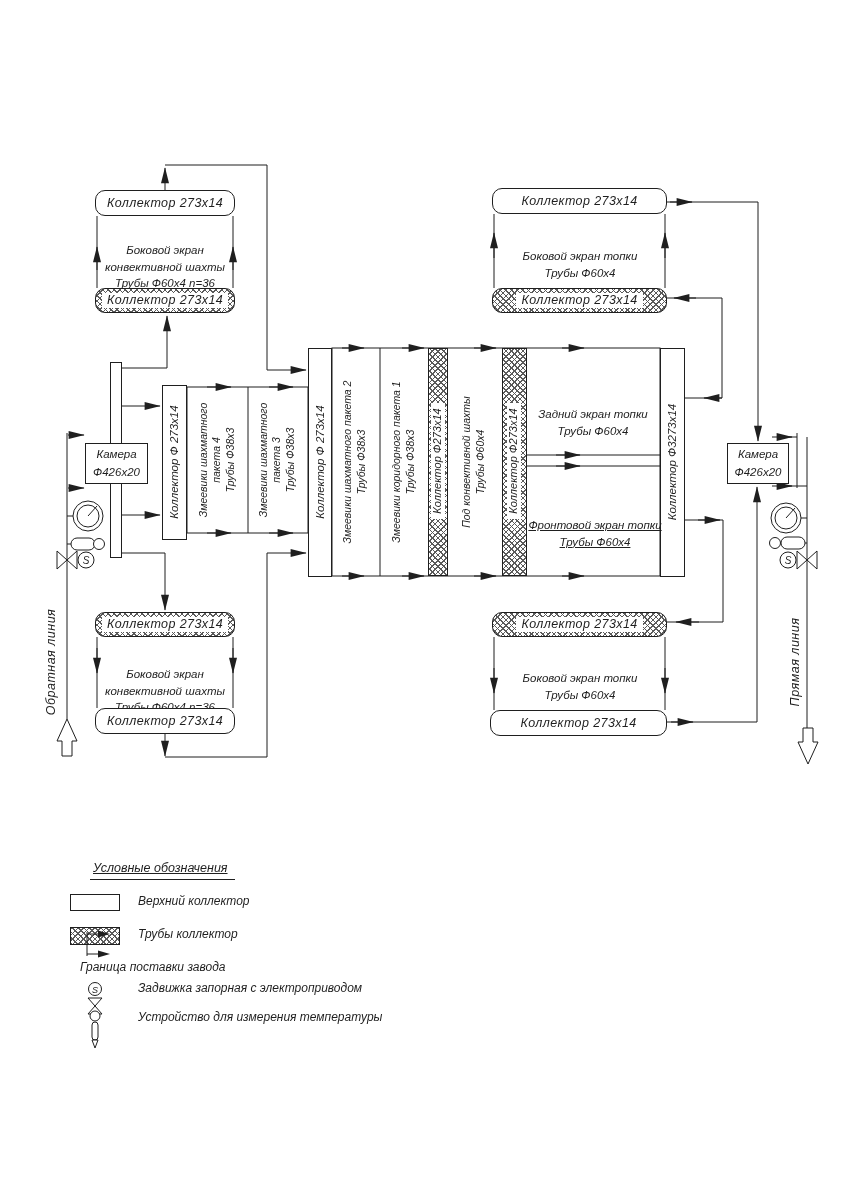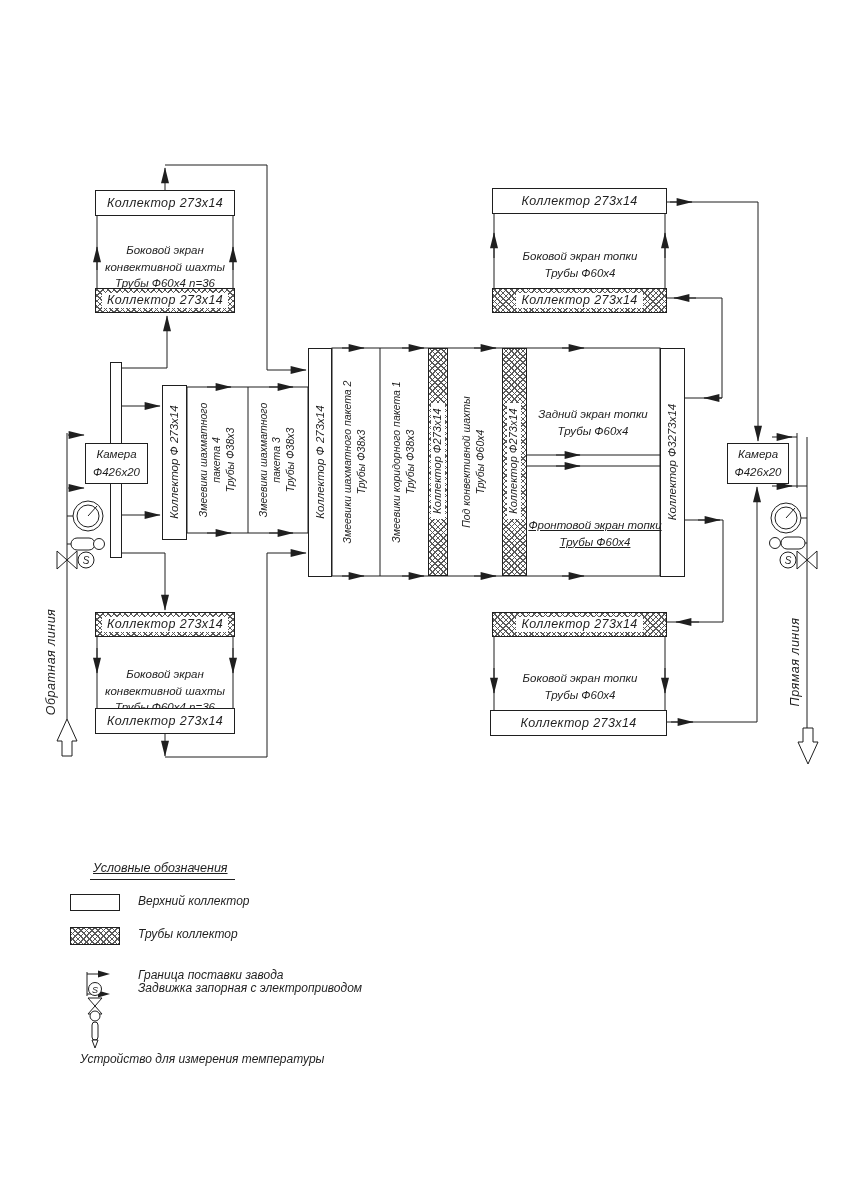--- a/index.html
+++ b/index.html
@@ -4,21 +4,21 @@
 <style>
   html,body{margin:0;padding:0;background:#fff;}
   #canvas{position:relative;width:852px;height:1200px;background:#ffffff;overflow:hidden;
           font-family:"Liberation Sans",sans-serif;font-style:italic;color:#1f1f1f;}
   #wires{position:absolute;left:0;top:0;z-index:1;}
   .box{position:absolute;z-index:2;background:#fff;border:1px solid #1f1f1f;
        display:flex;align-items:center;justify-content:center;text-align:center;box-sizing:border-box;}
   .hatch{background:
       repeating-linear-gradient(45deg,#5a5a5a 0 1px,transparent 1px 4px),
       repeating-linear-gradient(-45deg,#5a5a5a 0 1px,transparent 1px 4px),#fff;}
-  .blabel{font-size:12.5px;letter-spacing:.4px;}
+  .blabel{font-size:12.5px;letter-spacing:.4px;border-radius:10px;}
   .hbl{background:#fff;padding:0 5px;line-height:1.25;}
   .btext{position:absolute;z-index:2;text-align:center;font-size:11.5px;line-height:1.45;margin-top:22px;}
   .vlabel{position:absolute;z-index:3;display:flex;flex-direction:column;align-items:center;
           justify-content:center;transform:rotate(-90deg);text-align:center;white-space:nowrap;}
   .vwrap{white-space:normal;line-height:1.3;}
   .cam{font-size:11.5px;line-height:1.5;z-index:3;}
   .flowlbl{font-size:12.5px;letter-spacing:.5px;}
   .legend-title{position:absolute;font-size:12.5px;z-index:2;text-decoration:underline;}
   .legend-underline{position:absolute;height:1px;background:#1f1f1f;z-index:2;}
   .lrow{position:absolute;left:66px;display:flex;align-items:flex-start;z-index:2;}
@@ -310,21 +310,21 @@
         <div class="lg-rect"></div>
       </div>
   <div class="llabel">Верхний коллектор</div>
 </div>
 <div class="lrow" style="top:927px;">
   <div class="licon">
         <div class="lg-hatch hatch"></div>
       </div>
   <div class="llabel">Трубы коллектор</div>
 </div>
-<div class="lrow" style="top:968px;">
+<div class="lrow" style="top:928px;flex-direction:column;">
   <div class="licon">
     <svg width="36" height="32">
       <path class="ln" d="M10,4 L10,28"></path>
           <path class="ln" d="M10,6 L24,6"></path>
           <path class="ln" d="M10,26 L24,26"></path>
       <polygon points="21,2.5 33,6 21,9.5" fill="#1f1f1f"></polygon>
           <polygon points="21,22.5 33,26 21,29.5" fill="#1f1f1f"></polygon>
     </svg>
   </div>
   <div class="llabel">Граница поставки завода</div>
@@ -333,21 +333,21 @@
   <div class="licon">
     <svg width="32" height="36">
       <circle class="fw" cx="16" cy="8" r="6.5"></circle>
       <text x="16" y="11.5" font-size="9" text-anchor="middle" fill="#1f1f1f">S</text>
       <polygon class="fw" points="9,17 23,17 16,25"></polygon>
           <polygon class="fw" points="9,33 23,33 16,25"></polygon>
     </svg>
   </div>
   <div class="llabel">Задвижка запорная с электроприводом</div>
 </div>
-<div class="lrow" style="top:1010px;flex-direction:column;">
+<div class="lrow" style="top:1010px;">
   <div class="licon">
     <svg width="16" height="42">
       <circle class="fw" cx="8" cy="6" r="5"></circle>
       <rect class="fw" x="5" y="12" width="6" height="18" rx="3"></rect>
       <polygon class="fw" points="5,30 11,30 8,38"></polygon>
     </svg>
   </div>
   <div class="llabel">Устройство для измерения температуры</div>
 </div>
 

